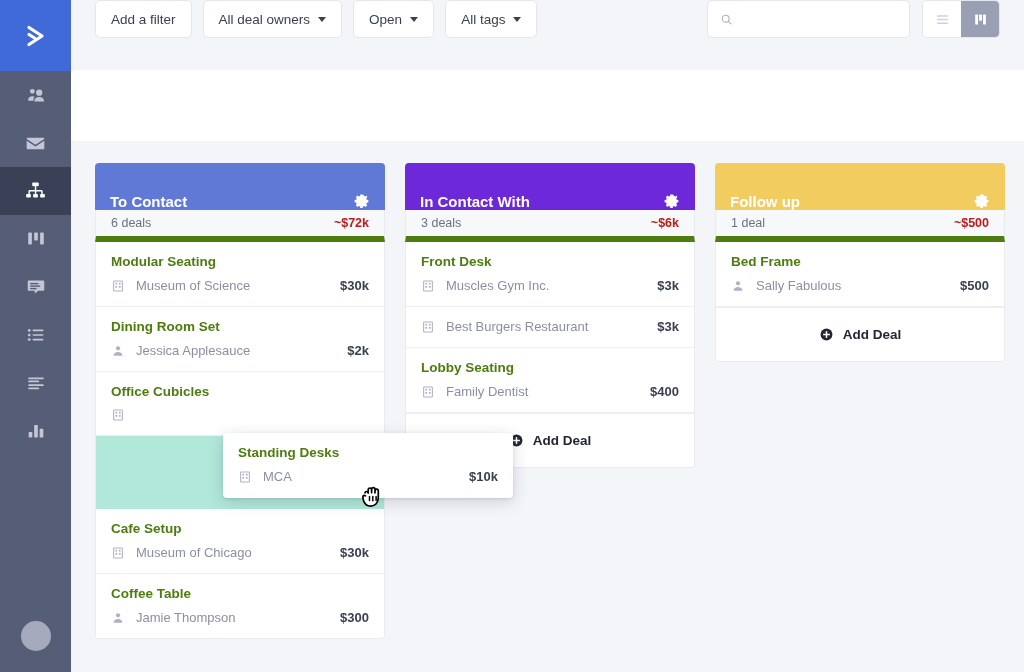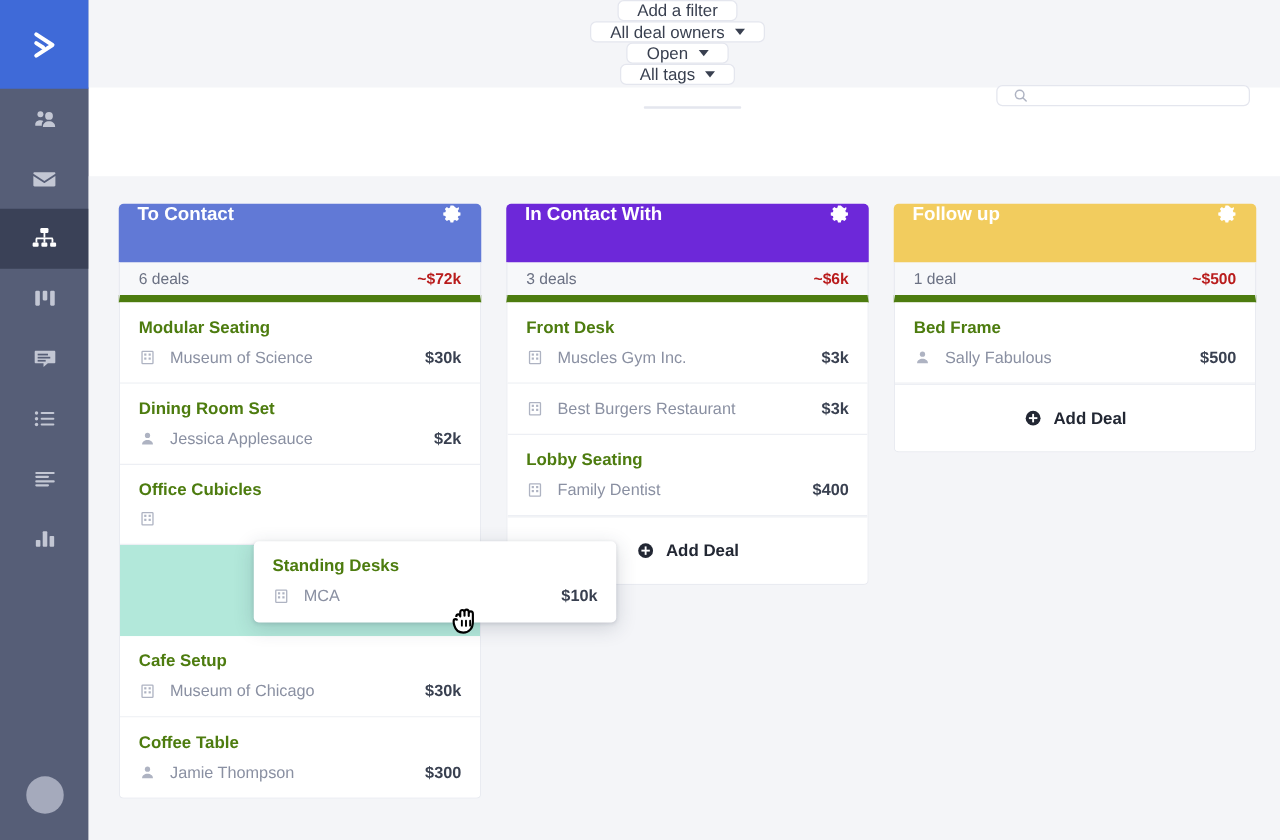--- a/index.html
+++ b/index.html
@@ -50,21 +50,21 @@
     height: 38px; padding: 0 18px; border-radius: 5px;
     font-size: 13.5px; display: flex; align-items: center; justify-content: center;
     cursor: pointer; white-space: nowrap;
   }
   .btn-ghost { background: #fff; border: 1px solid #dfe2ea; color: #394050; }
   .btn-primary { background: #3f6ad8; border: 1px solid #3f6ad8; color: #fff; font-weight: bold; padding: 0 20px; }
 
   
   .filterbar {
     height: 70px; background: #f4f5f8;
-    display: flex; align-items: center; padding: 0 24px; flex-direction: column;
+    display: flex; align-items: flex-start; padding: 0 24px;
   }
   .pill {
     height: 38px; background: #fff; border: 1px solid #e4e6ee; border-radius: 5px;
     display: flex; align-items: center; gap: 8px; padding: 0 15px;
     font-size: 13.5px; color: #394050; cursor: pointer; margin-right: 11px;
     white-space: nowrap;
   }
   .caret {
     width: 0; height: 0; border-left: 4.5px solid transparent; border-right: 4.5px solid transparent;
     border-top: 5.5px solid #394050;
@@ -88,21 +88,21 @@
 
   
   .board {
     position: absolute; left: 0; top: 141px; right: 0; bottom: 0;
     background: #f4f5f8; padding: 22px 24px 0 24px;
     display: flex; gap: 20px; align-items: flex-start;
   }
   .column { width: 290px; flex: 0 0 290px; }
   .col-head {
     height: 47px; border-radius: 4px 4px 0 0;
-    display: flex; align-items: flex-start; padding: 0 15px;
+    display: flex; align-items: flex-end; padding: 0 15px;
   }
   .col-title { font-size: 15px; font-weight: bold; color: #fff; }
   .col-gear { margin-left: auto; display: flex; align-items: center; cursor: pointer; }
   .col-sub {
     height: 32px; background: #f7f8fa; border-left: 1px solid #e9ebf1; border-right: 1px solid #e9ebf1;
     border-bottom: 6px solid #4d7c0f;
     display: flex; align-items: center; padding: 0 15px; font-size: 12.5px; color: #6b7183;
   }
   .col-sub .amt { margin-left: auto; font-weight: bold; color: #b91c1c; text-align: right; }
   .col-body { background: #fff; border: 1px solid #e9ebf1; border-top: 0; border-radius: 0 0 4px 4px; overflow: hidden; }
@@ -114,21 +114,21 @@
   .card-amt { margin-left: auto; font-size: 13px; font-weight: bold; color: #394050; }
   .dropzone { height: 73px; background: #b2e8da; }
   .add-deal {
     height: 54px; display: flex; align-items: center; justify-content: center; gap: 9px;
     font-size: 13.5px; font-weight: bold; color: #222733; cursor: pointer; background: #fff;
     border-top: 1px solid #edeff4;
   }
 
   
   .drag-card {
-    position: absolute; left: 132px; top: 433px; width: 290px;
+    position: absolute; left: 152px; top: 433px; width: 290px;
     background: #fff; border-radius: 4px;
     box-shadow: 0 4px 16px rgba(40,48,70,.18), 0 1px 3px rgba(40,48,70,.12);
     padding: 12px 15px 14px 15px; z-index: 40;
   }
   .cursor-hand { position: absolute; left: 288px; top: 478px; z-index: 50; pointer-events: none; }
 </style>
 </head>
 <body>
 
 <div id="app">

